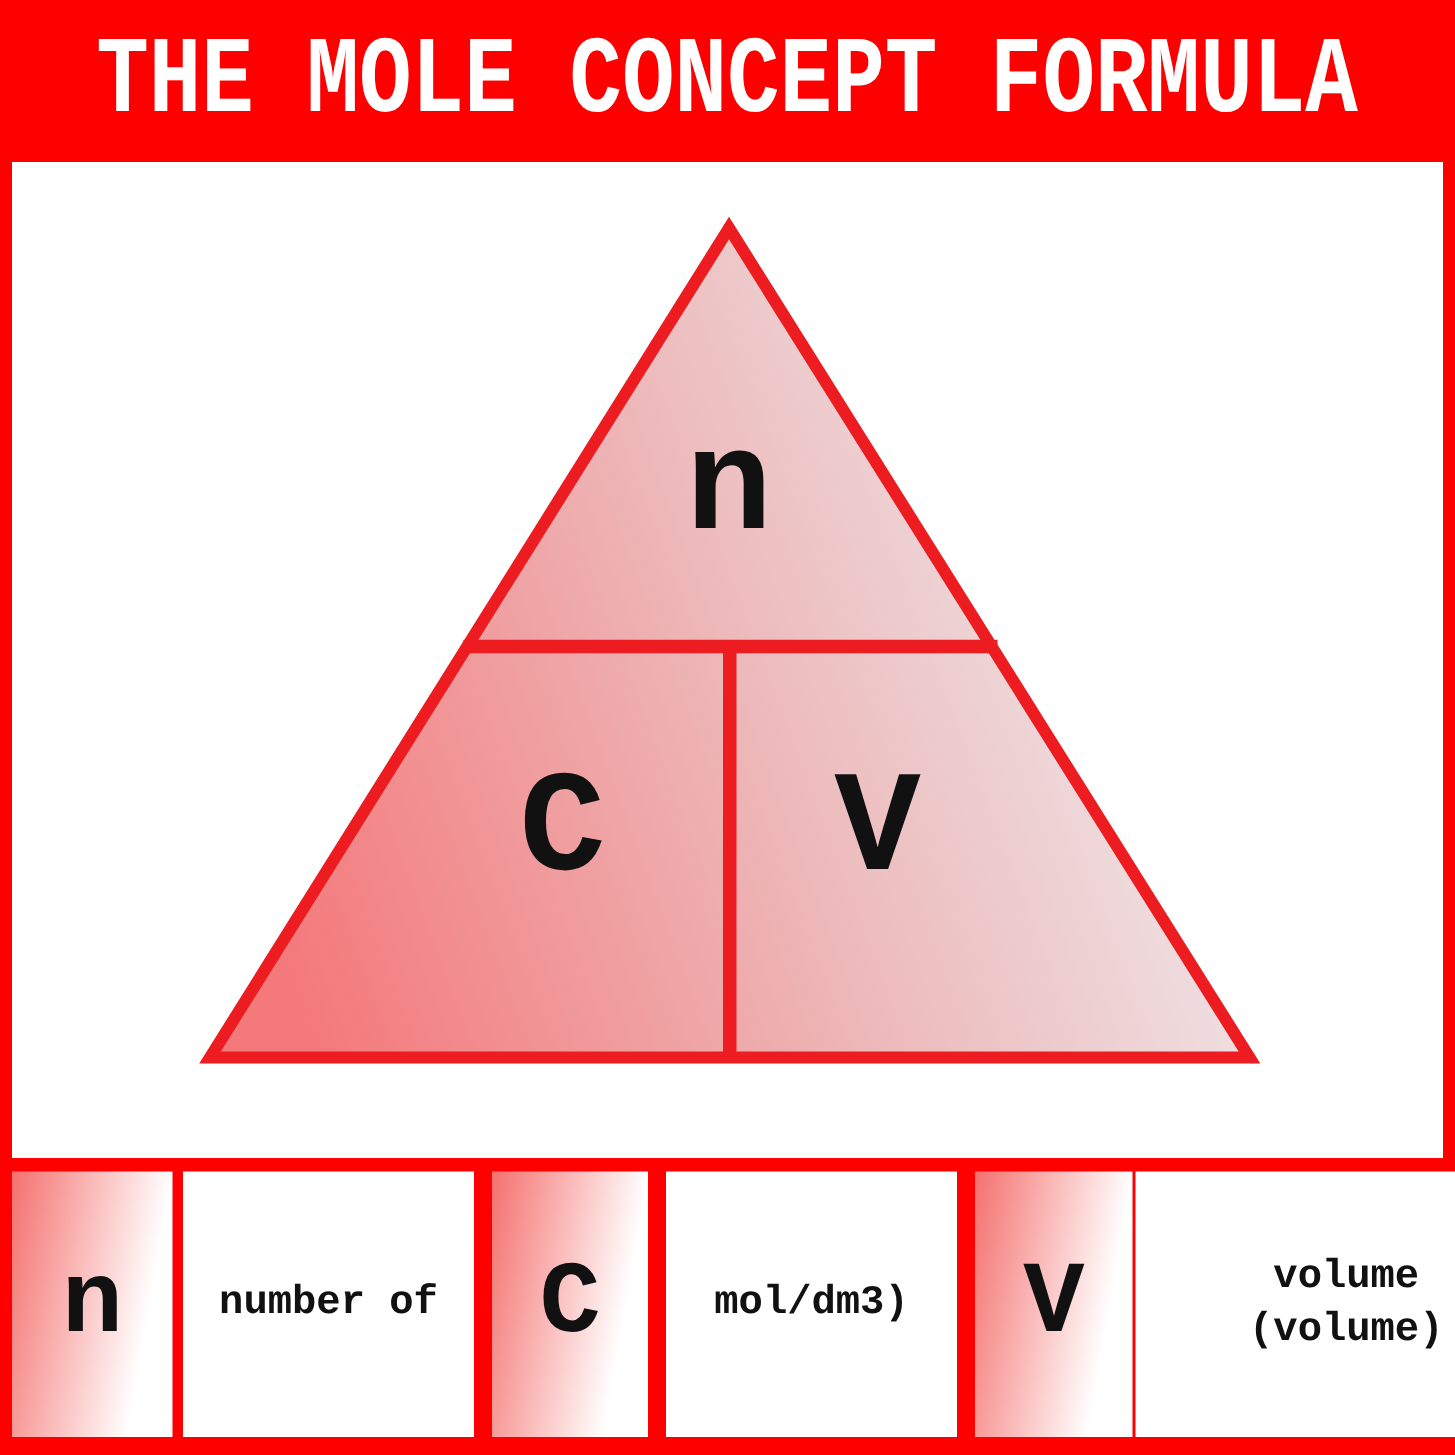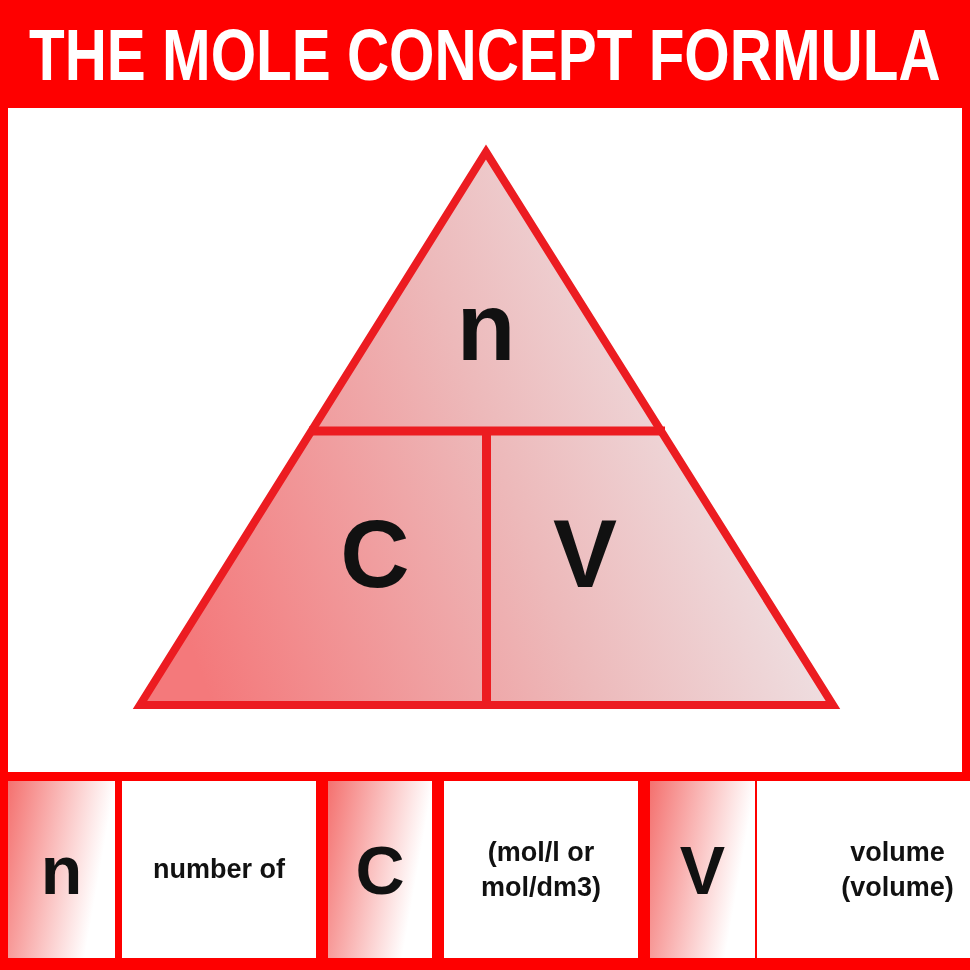--- a/index.html
+++ b/index.html
@@ -17,20 +17,21 @@
   body{
     width:970px;height:970px;
     font-family:"Liberation Sans", sans-serif;
     background:#fff;
   }
   .poster{
     position:relative;
     width:970px;height:970px;
     background:var(--frame-red);
     overflow:hidden;
+    font-family:Liberation Mono, monospace;
   }
   
   .title-band{
     position:absolute;left:0;top:0;width:970px;height:108px;
     display:flex;align-items:center;justify-content:center;
     background:var(--frame-red);
   }
   .title-band h1{
     margin:0;
     font-size:73px;
@@ -136,21 +137,20 @@
       <div>
         <div>number of</div>
       </div>
     </div>
 
     <div class="legend-box symbol box-c">
       <span>C</span>
     </div>
     <div class="legend-box desc box-c-desc">
       <div>
-        <div>(mol/l or</div>
         <div>mol/dm3)</div>
       </div>
     </div>
 
     <div class="legend-box symbol box-v">
       <span>V</span>
     </div>
     <div class="legend-box desc box-v-desc">
       <div>
         <div>volume</div>

